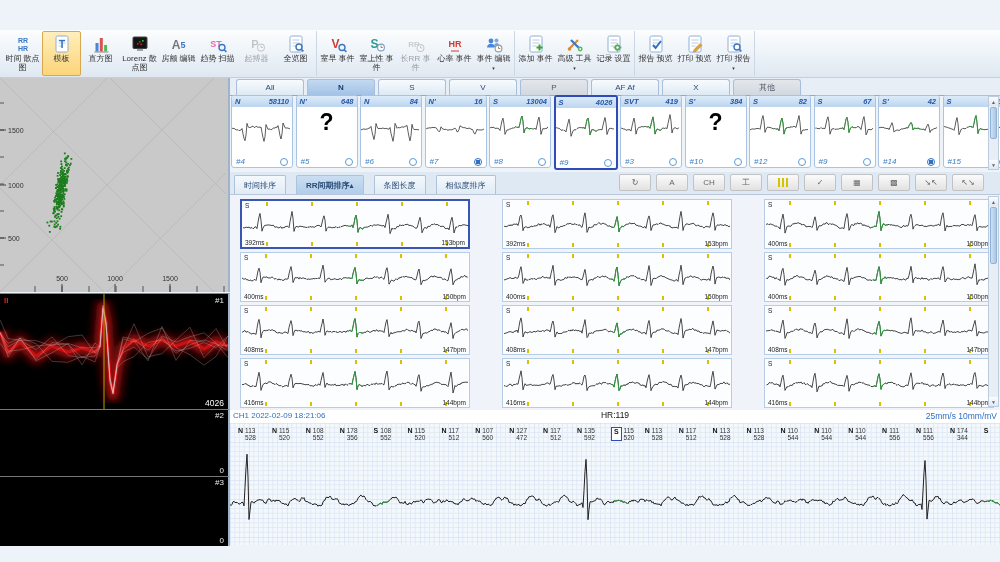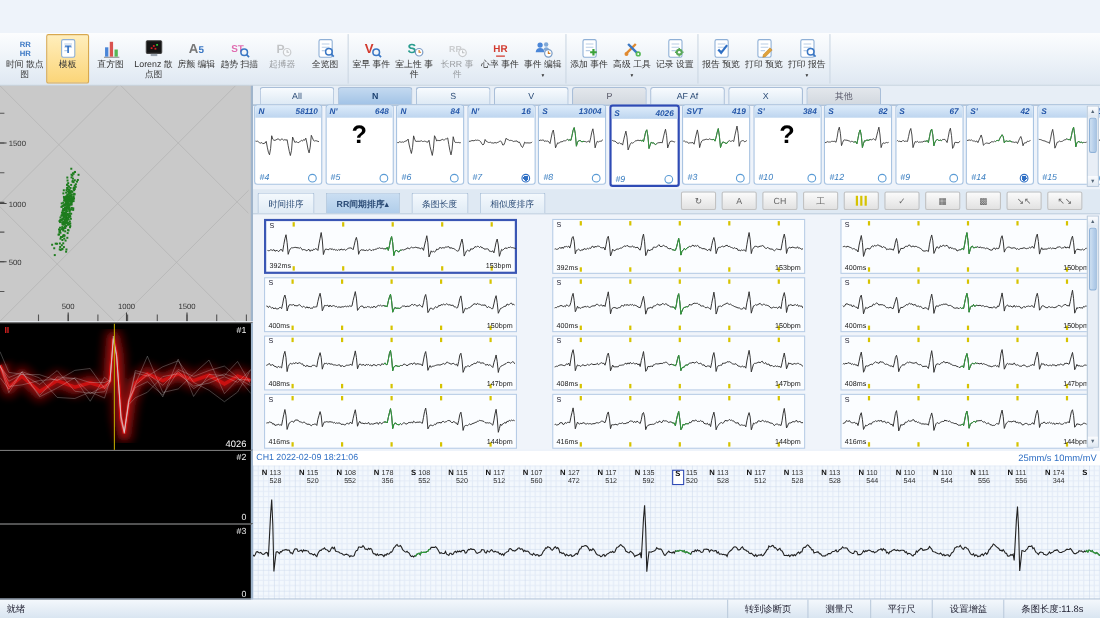--- a/index.html
+++ b/index.html
@@ -1176,20 +1176,21 @@
         <span class="gbpm">144bpm</span>
       </div>
     </div>
   <div class="vscroll" style="left:988px;top:196px;height:211px" id="gscroll">
       <div class="varrow">▲</div>
       <div class="vthumb" style="top: 10px; height: 55px;"></div>
       <div class="varrow" style="position: absolute; bottom: 0px; left: 0px; right: 0px;">▼</div>
     </div>
 
   <div class="strip" id="strip">
+    <span class="shc">HR:119</span>
     <span class="shl">CH1 2022-02-09 18:21:06</span>
     <span class="shr">25mm/s 10mm/mV</span>
   <svg width="770" height="122" class="paper">
         <defs>
           <pattern id="gp" width="19" height="19" patternUnits="userSpaceOnUse">
             <rect width="19" height="19" fill="#f3f8fd"></rect>
             <path d="M4.75 0V19M9.5 0V19M14.25 0V19M0 4.75H19M0 9.5H19M0 14.25H19" stroke="#e3ebf7" stroke-width="1"></path>
             <path d="M0 0V19M0 0H19" stroke="#ccd9ec" stroke-width="1"></path>
           </pattern>
         </defs>
@@ -1285,22 +1286,13 @@
       </div>
       <div class="ann" style="left: 719.9px;">
         <span class="bl">N</span>
         <span class="bn">174<br>344</span>
       </div>
       <div class="ann" style="left: 753.8px;">
         <span class="bl">S</span>
       </div>
     </div>
 
-  <div class="statusbar" id="statusbar">
-    <span class="sleft">就绪</span>
-    <span class="spacer"></span>
-  <div class="sitem">转到诊断页</div>
-      <div class="sitem">测量尺</div>
-      <div class="sitem">平行尺</div>
-      <div class="sitem">设置增益</div>
-      <div class="sitem">条图长度:11.8s</div>
-    </div>
 </div>
 
 </body></html>

